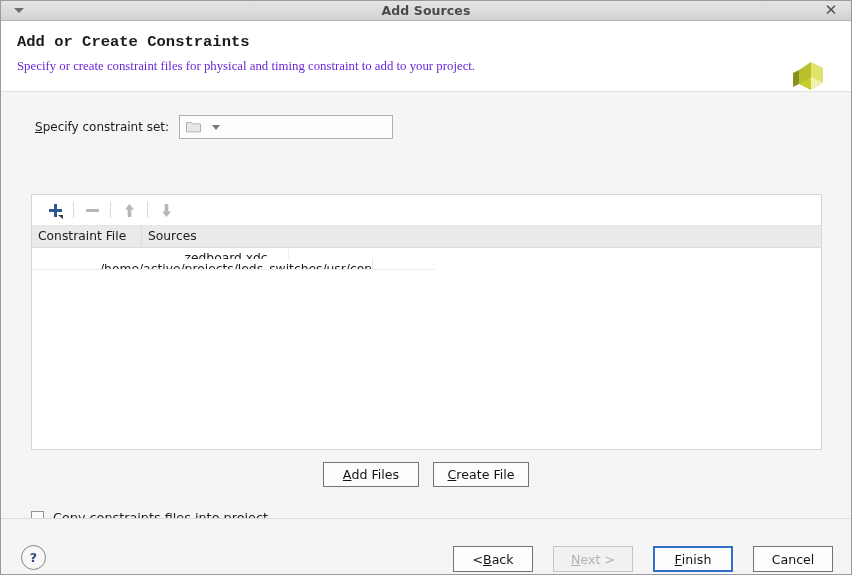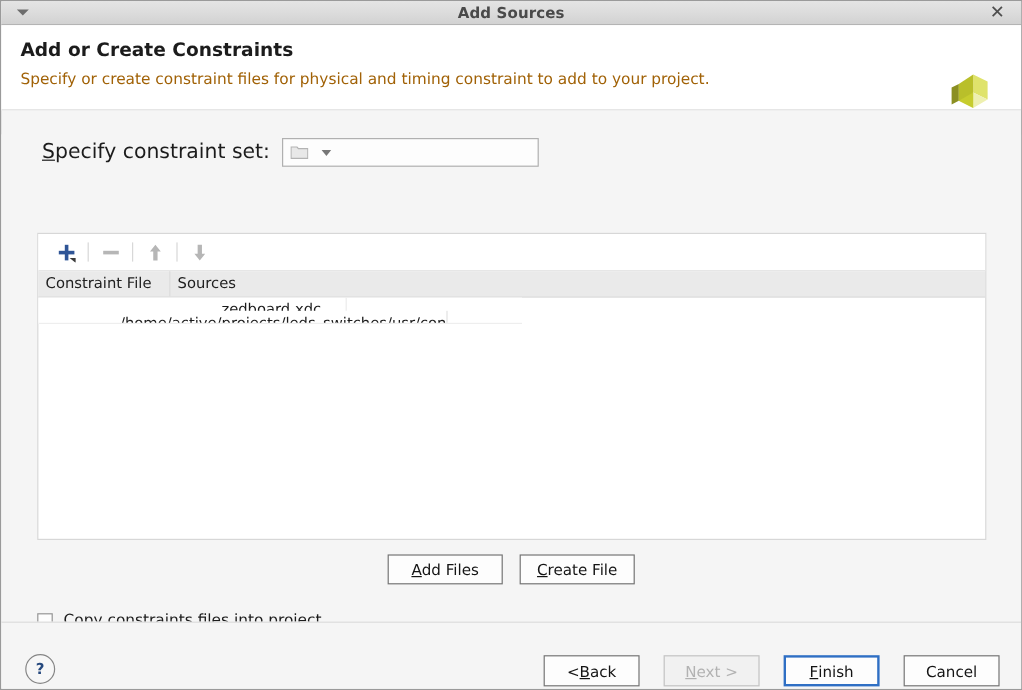--- a/index.html
+++ b/index.html
@@ -77,25 +77,27 @@
     background: #ffffff;
     border-bottom: 1px solid #e0e0e0;
     box-sizing: border-box;
     padding: 12px 16px 0 16px;
   }
   .header-title {
     font-size: 15.5px;
     font-weight: bold;
     color: #1c1c1c;
     margin: 0 0 8px 0;
+    font-family: Liberation Mono, monospace;
   }
   .header-sub {
     font-size: 12.8px;
-    color: #a16207;
+    color: #6d28d9;
     margin: 0;
+    font-family: Liberation Serif, serif;
   }
   .brand-logo {
     position: absolute;
     right: 14px;
     top: 36px;
     width: 48px;
     height: 48px;
   }
 
   
@@ -108,21 +110,21 @@
   }
 
   .cset-row {
     display: flex;
     align-items: center;
     height: 30px;
     margin-top: 20px;
     margin-left: 18px;
   }
   .cset-label {
-    font-size: 17px;
+    font-size: 12px;
     color: #1c1c1c;
     margin-right: 10px;
   }
   .combo {
     width: 214px;
     height: 24px;
     box-sizing: border-box;
     background: #fdfdfd;
     border: 1px solid #b0b0b0;
     display: flex;

